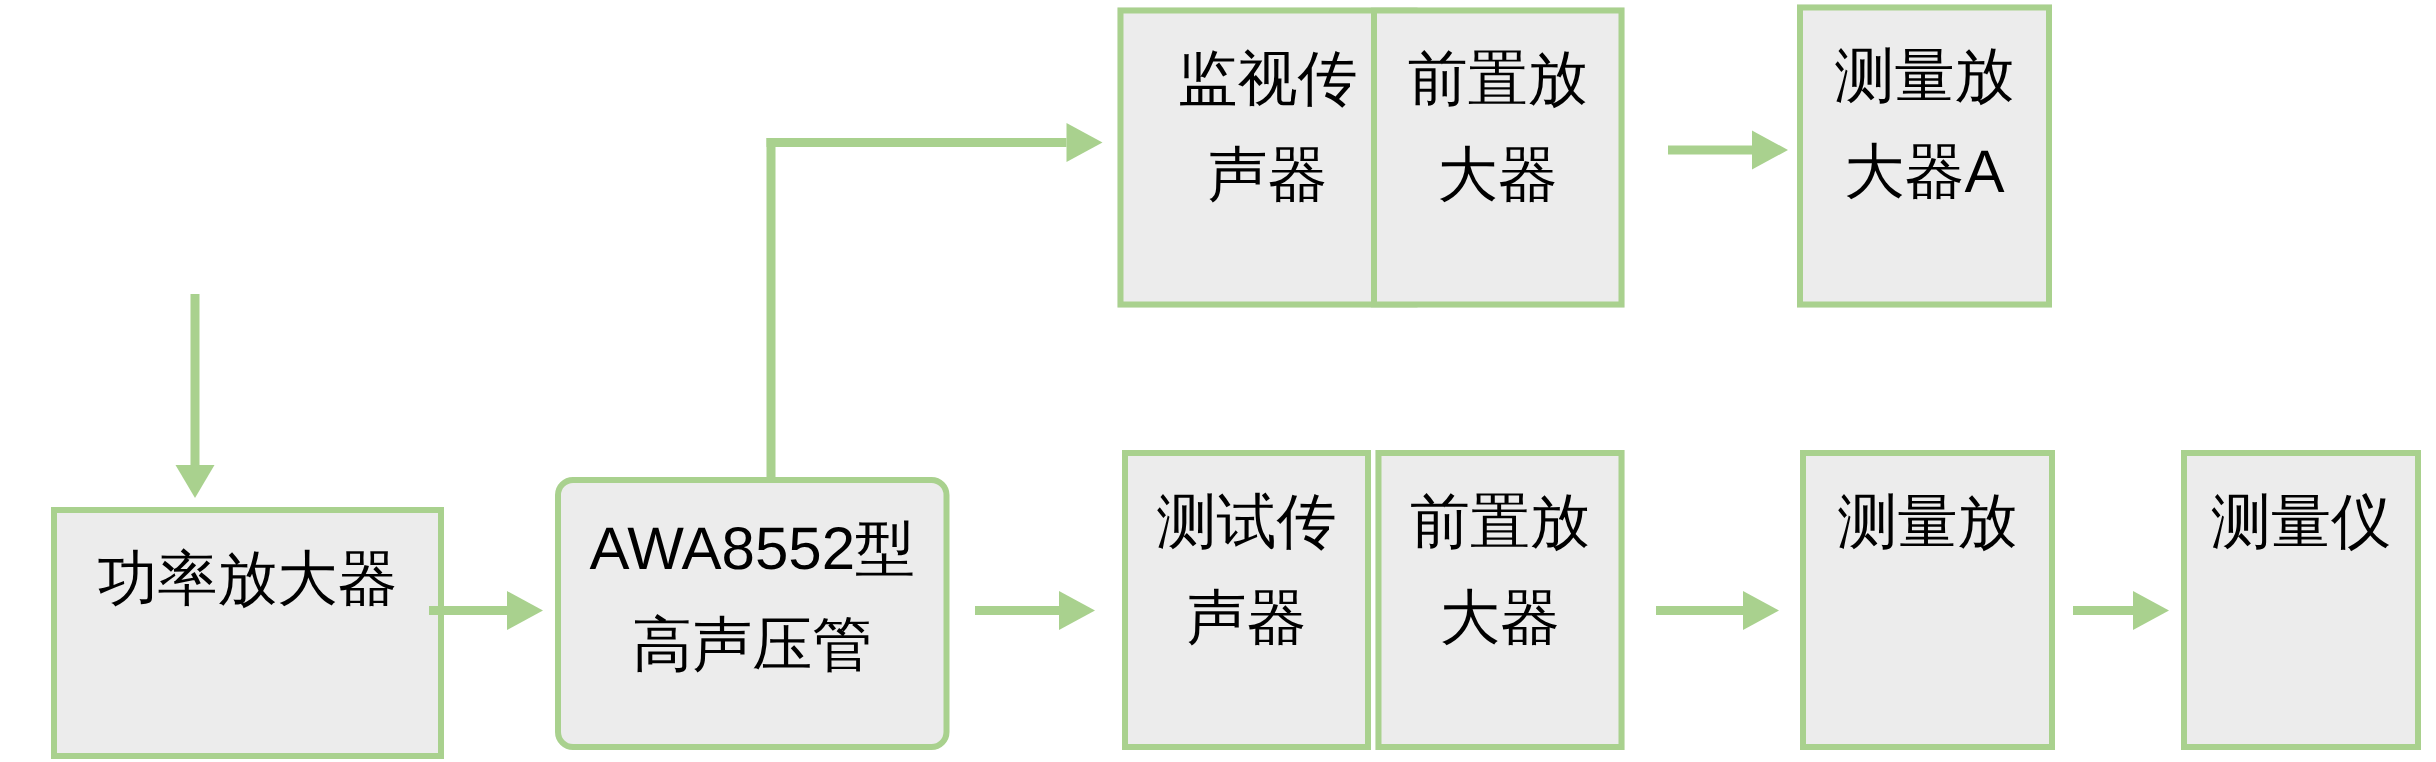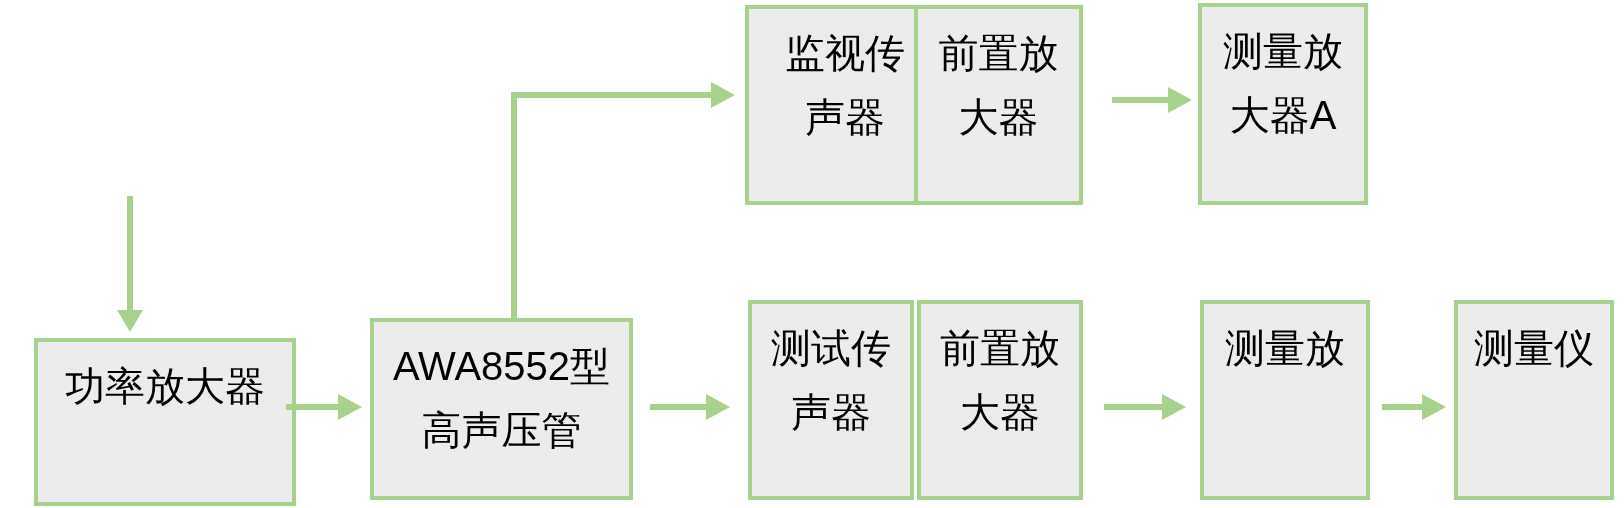--- a/index.html
+++ b/index.html
@@ -48,21 +48,21 @@
     position: absolute;
     width: 0; height: 0;
     border-left: 13px solid transparent;
     border-right: 13px solid transparent;
     border-top: 22px solid #a9d18e;
   }
 
   
   #node-signal-generator      { left: 3px;    top: 45px;  width: 258px; height: 148px; }
   #node-power-amplifier       { left: 3px;    top: 338px; width: 262px; height: 168px; margin-left: 31px; }
-  #node-awa8552-tube          { left: 370px;  top: 318px; width: 263px; height: 182px; }
+  #node-awa8552-tube          { left: 370px;  top: 318px; width: 263px; height: 182px; border-radius: 12px; }
   #node-monitor-microphone    { left: 745px;  top: 5px;   width: 200px; height: 200px; }
   #node-preamplifier-top      { left: 914px;  top: 5px;   width: 169px; height: 200px; }
   #node-measuring-amplifier-a { left: 1198px; top: 3px;   width: 170px; height: 202px; }
   #node-test-microphone       { left: 748px;  top: 300px; width: 166px; height: 200px; }
   #node-preamplifier-bottom   { left: 917px;  top: 300px; width: 166px; height: 200px; }
   #node-measuring-amplifier-b { left: 1200px; top: 300px; width: 170px; height: 200px; }
   #node-distortion-meter      { left: 1454px; top: 300px; width: 160px; height: 200px; }
 
   
   #arrow1-shaft { left: 127px;  top: 196px; height: 114px; }

